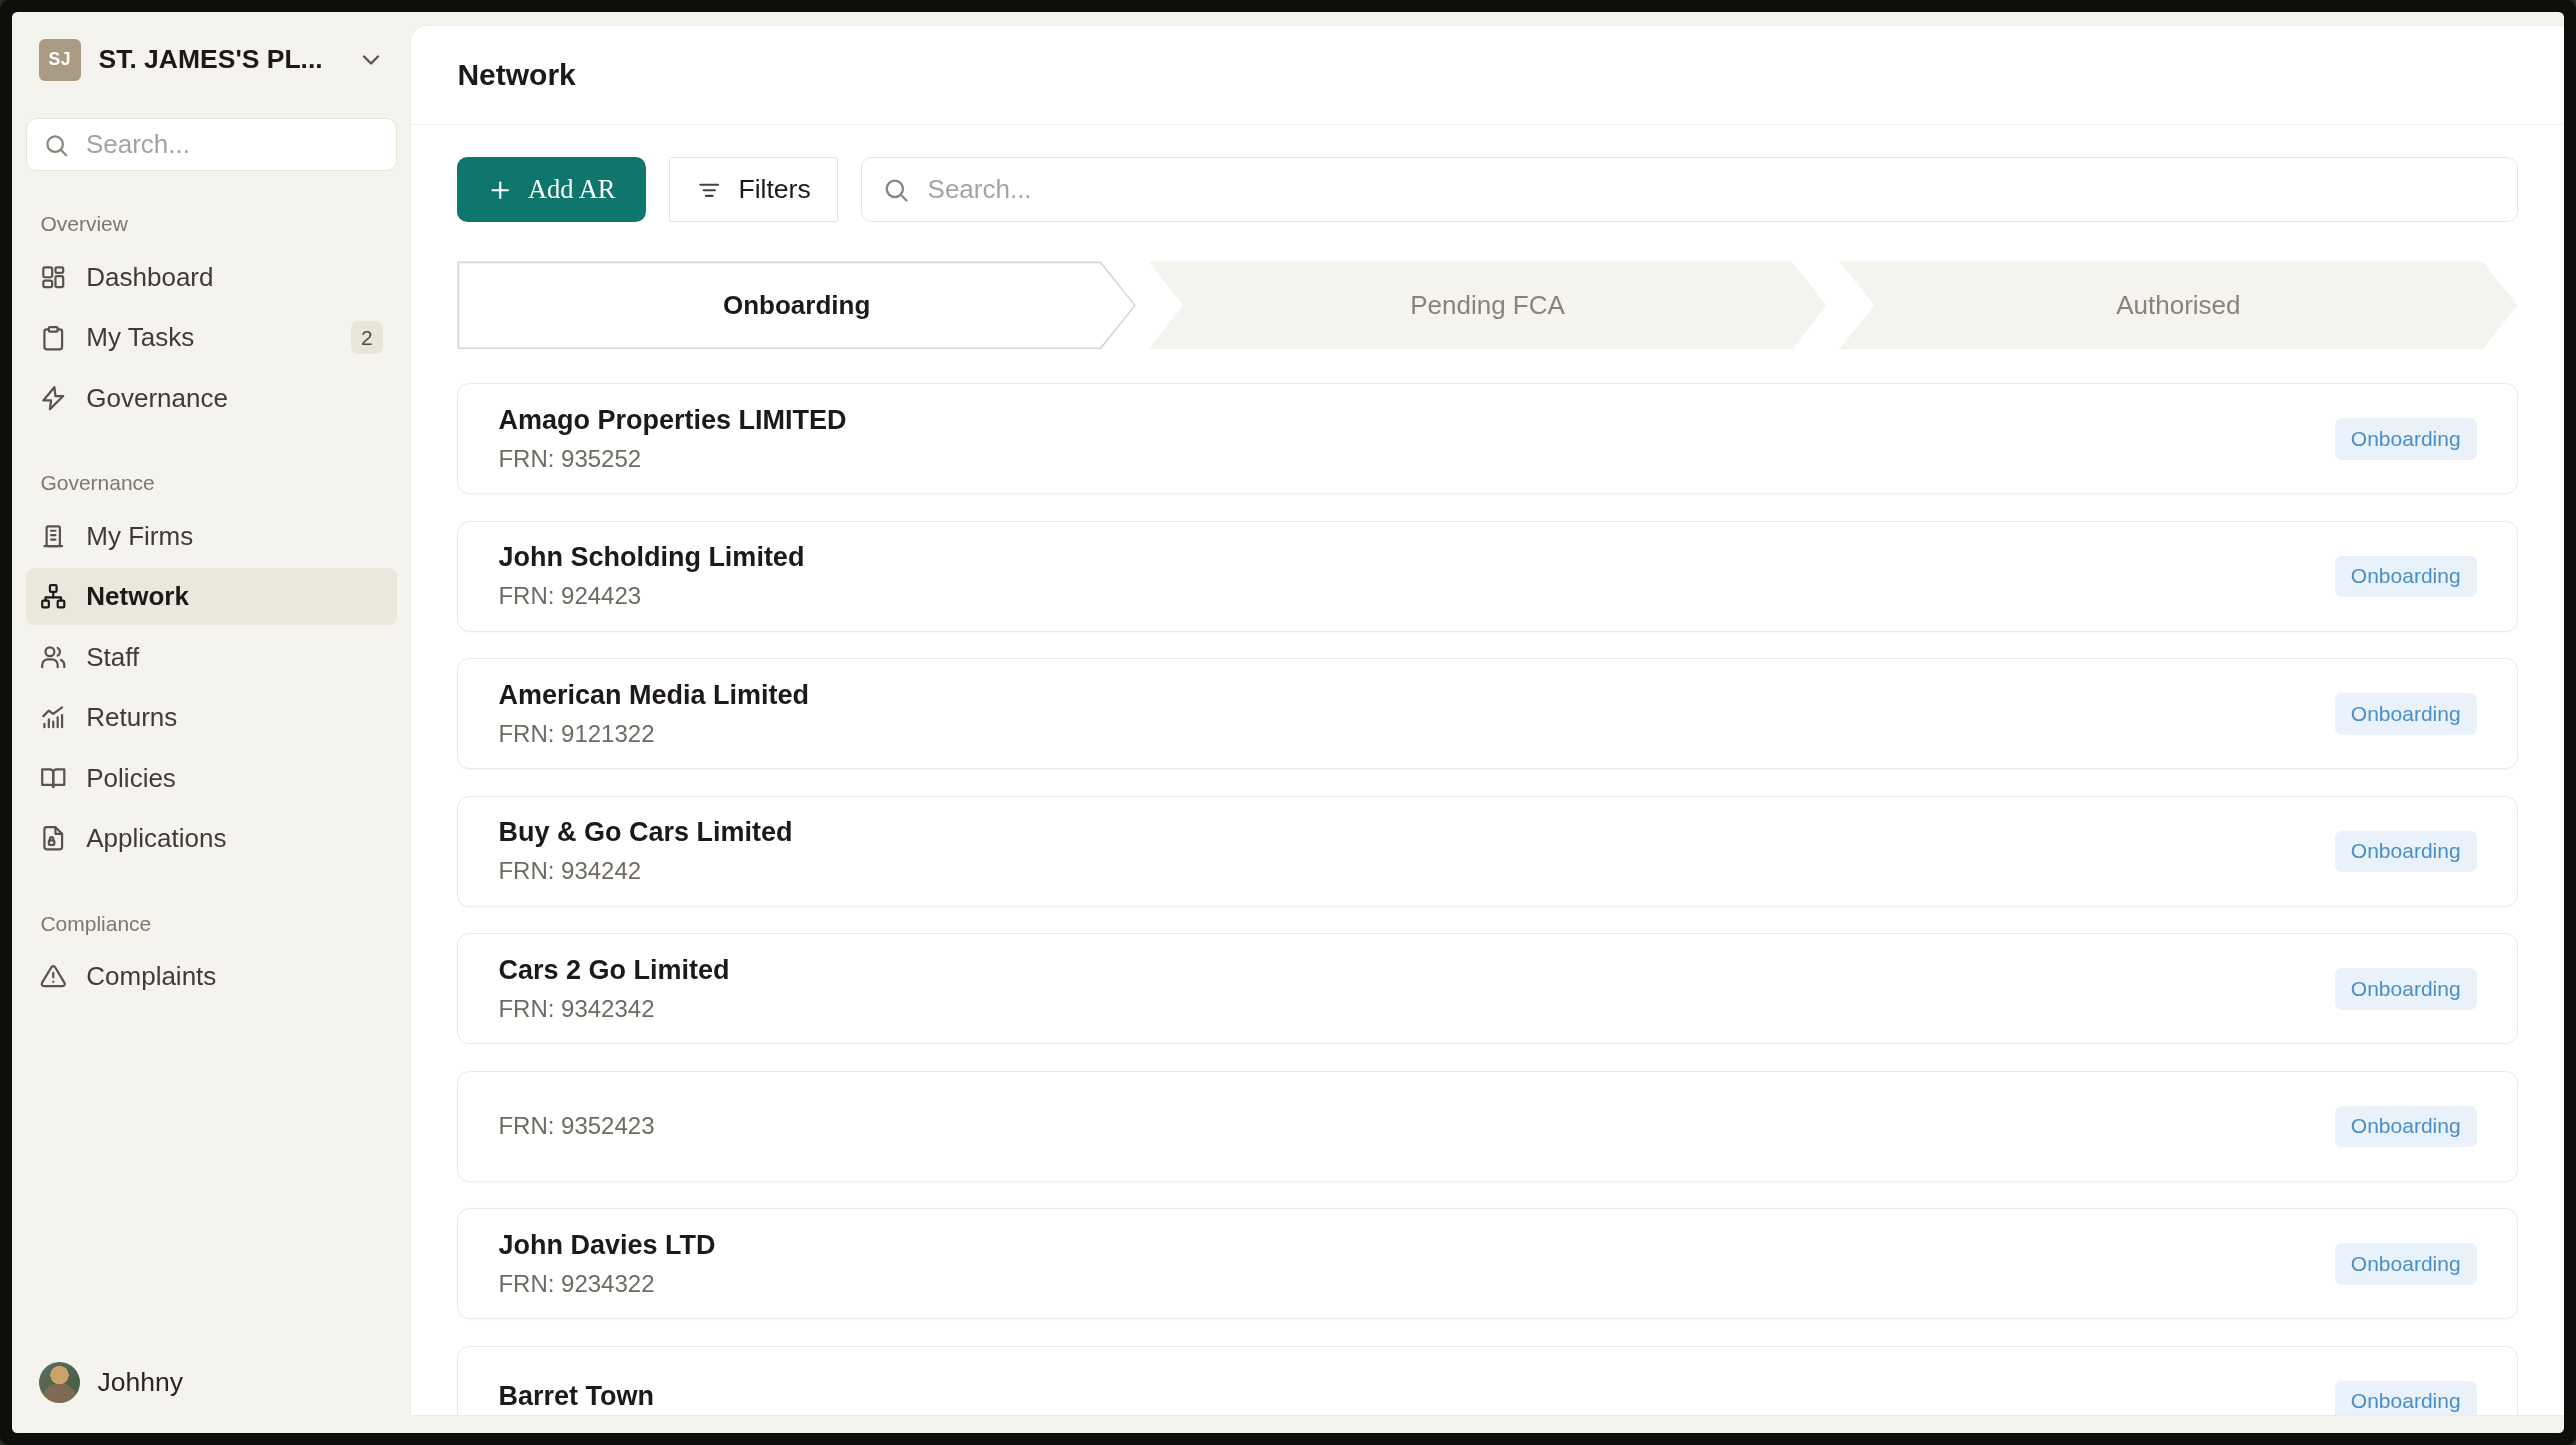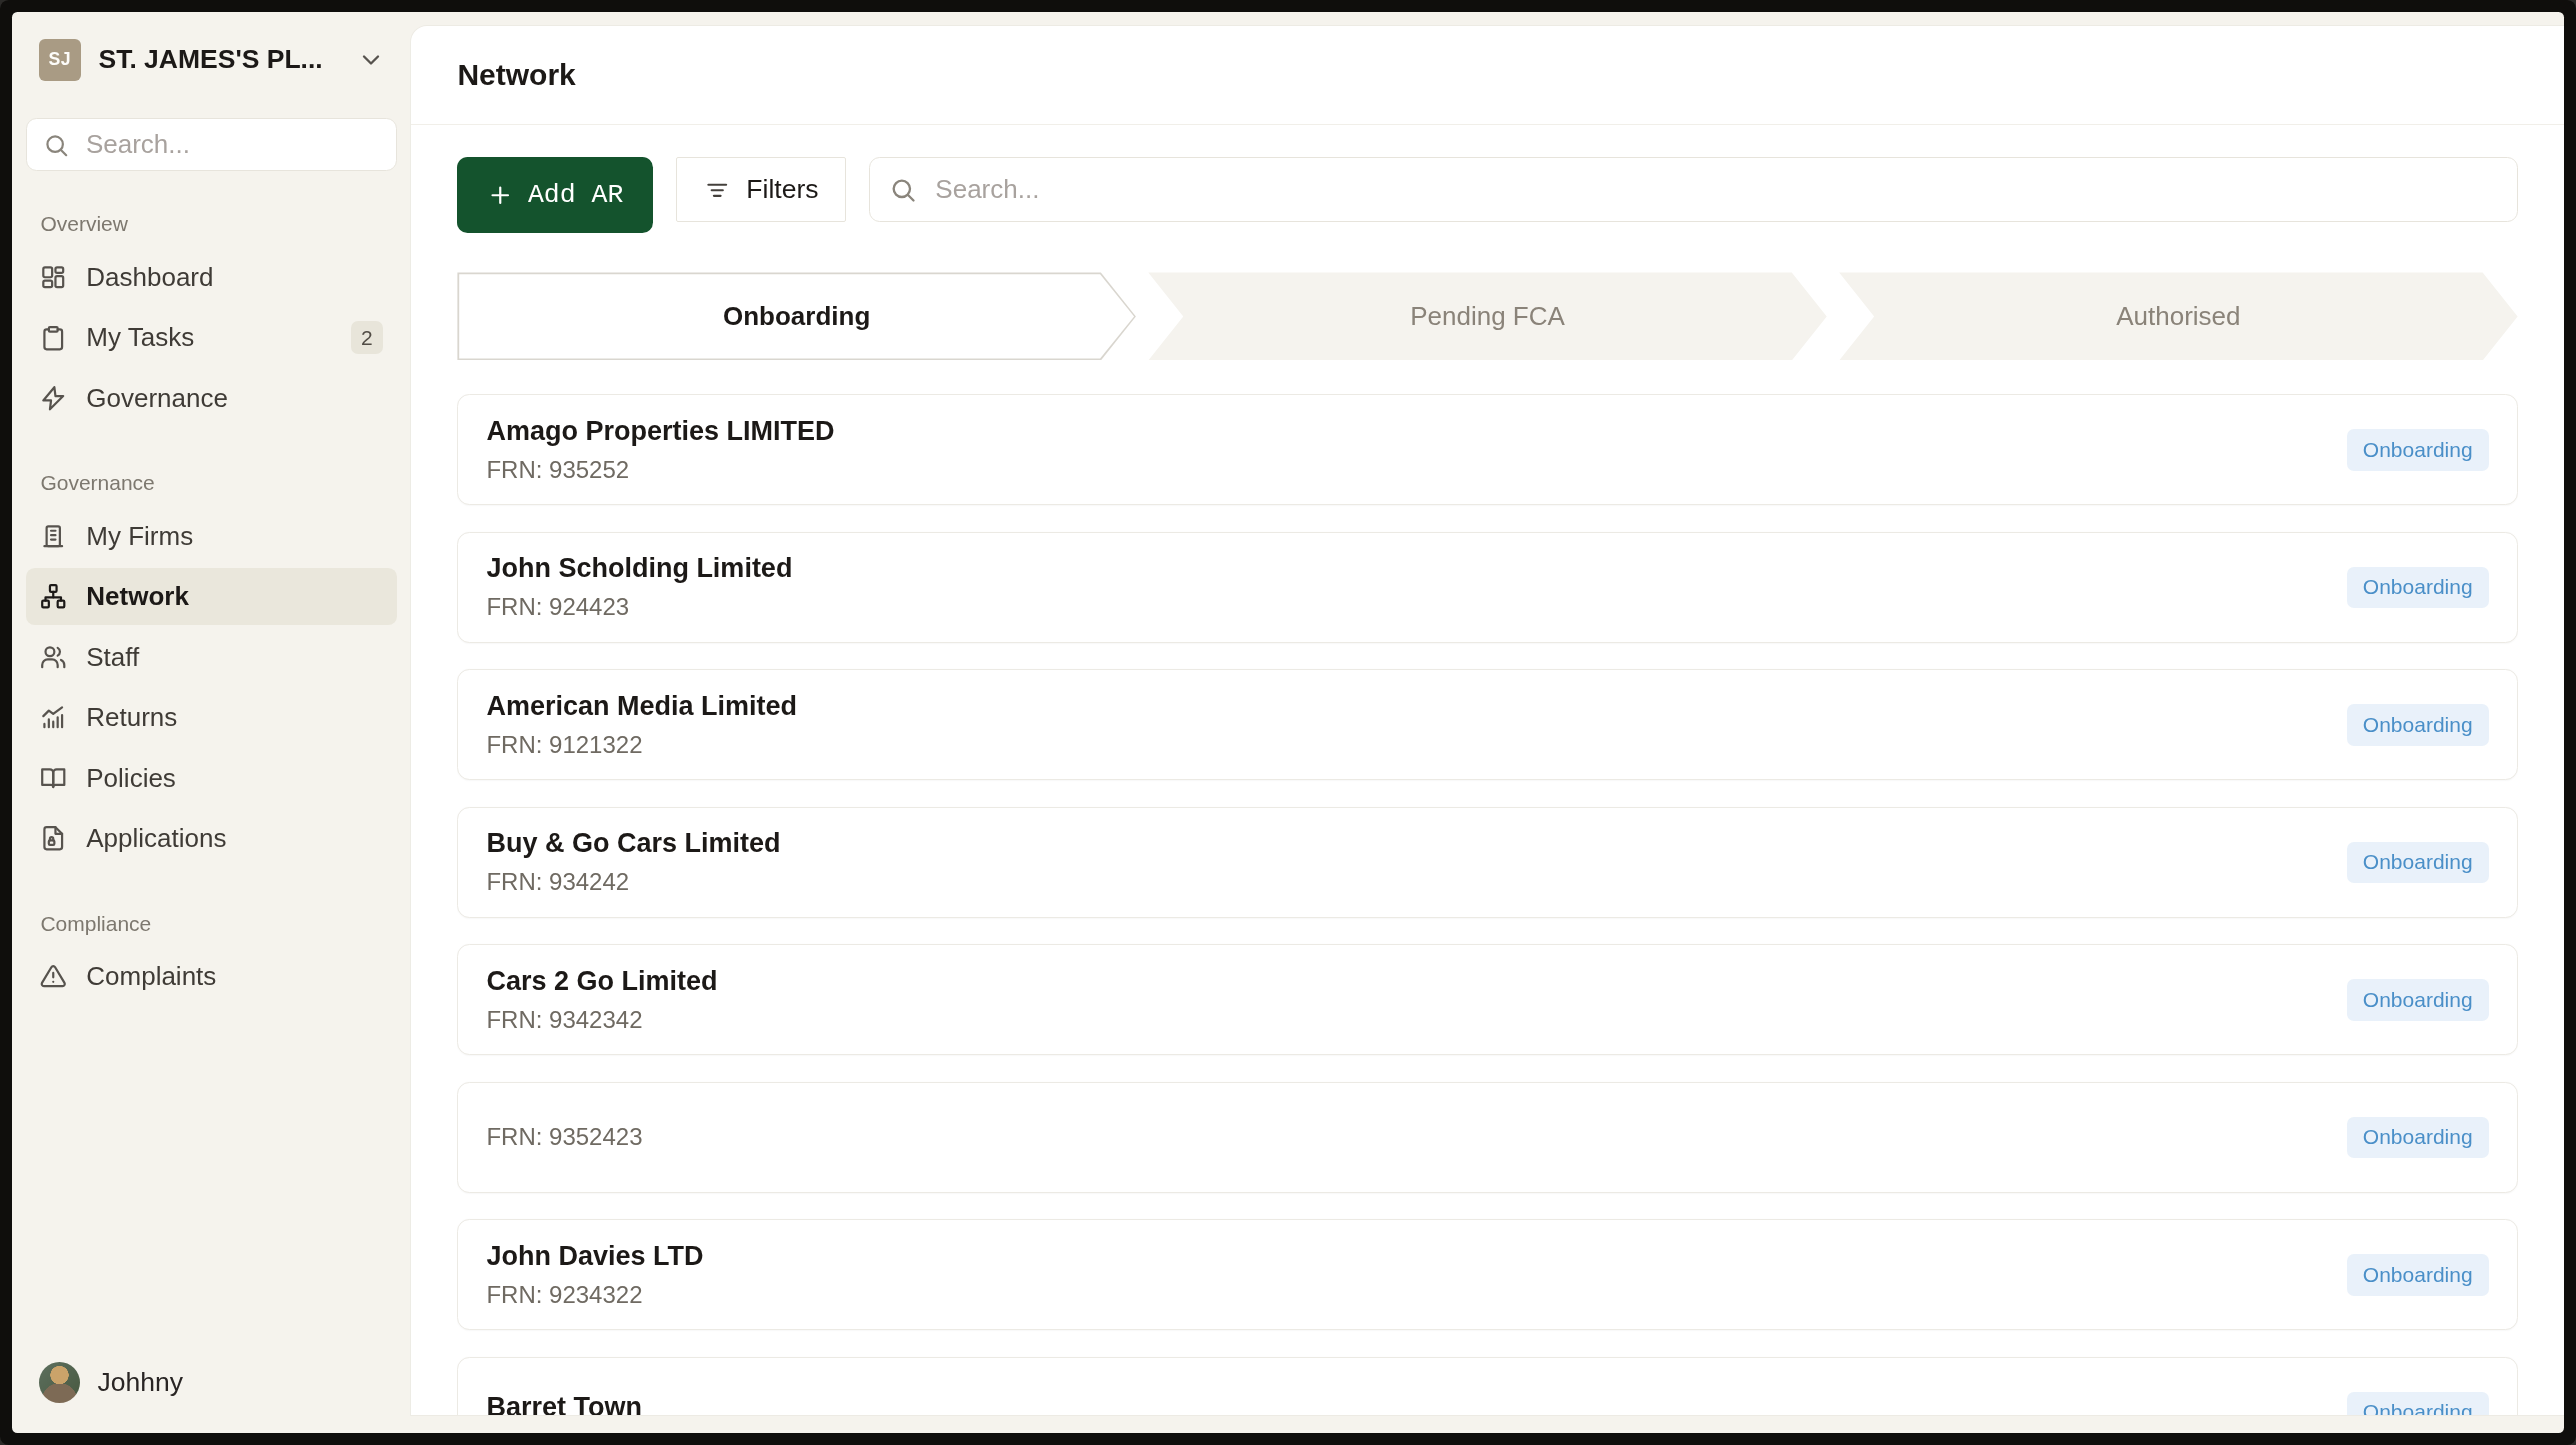--- a/index.html
+++ b/index.html
@@ -31,41 +31,41 @@
     radial-gradient(circle at 50% 95%, #7d6a55 0 40%, transparent 41%),
     linear-gradient(135deg,#5d6f5e,#47583f);}
   .user-name{font-size:26.5px;color:#292524;}
 
   
   .content{flex:1;position:relative;padding:14px 0 17.7px 0;display:flex;}
   .panel{flex:1;background:#ffffff;border-radius:16px 0 0 0;overflow:hidden;display:flex;flex-direction:column;box-shadow:0 0 0 0.9px #edebe4;}
   .panel-header{height:99px;flex:0 0 99px;display:flex;align-items:center;padding:0 46px;border-bottom:1.8px solid #f1efe9;}
   .page-title{font-size:30px;font-weight:700;color:#1c1917;}
   .toolbar{display:flex;gap:23px;margin:32px 46px 0 46px;}
-  .btn-add{height:76px;background:#14532d;color:#ffffff;border:none;border-radius:10.6px;display:flex;align-items:center;gap:14px;padding:0 30px;font-size:26.5px;font-family:Liberation Mono, monospace;cursor:pointer;}
+  .btn-add{height:65px;background:#0f766e;color:#ffffff;border:none;border-radius:10.6px;display:flex;align-items:center;gap:14px;padding:0 30px;font-size:26.5px;font-family:Liberation Serif, serif;cursor:pointer;}
   .btn-add .icn{color:#ffffff;}
   .btn-filters{height:65px;background:#ffffff;color:#1c1917;border:1.8px solid #e7e4dc;border-radius:2px;display:flex;align-items:center;gap:16px;padding:0 26.5px;font-size:26.5px;font-family:"Liberation Sans",sans-serif;cursor:pointer;}
   .main-search{flex:1;height:65px;background:#ffffff;border:1.8px solid #e7e4dc;border-radius:10.6px;display:flex;align-items:center;gap:16px;padding:0 19.4px;}
   .main-search input{border:none;outline:none;background:transparent;font-size:26px;color:#1c1917;width:100%;font-family:"Liberation Sans",sans-serif;}
   .main-search input::placeholder{color:#a8a29e;}
 
   .steps{display:flex;gap:12.4px;margin:39px 46px 0 46px;height:88px;}
   .step{flex:1;position:relative;cursor:pointer;}
   .step .shape{position:absolute;inset:0;}
   .step .shape-inner{position:absolute;inset:0;display:flex;align-items:center;justify-content:center;font-size:26px;}
   .clip-first{clip-path:polygon(0 0,calc(100% - 35px) 0,100% 50%,calc(100% - 35px) 100%,0 100%);}
   .clip-mid{clip-path:polygon(0 0,calc(100% - 35px) 0,100% 50%,calc(100% - 35px) 100%,0 100%,35px 50%);}
   .step.active .shape{background:#d9d6cf;}
   .step.active .shape-inner{background:#ffffff;inset:1.8px;color:#1c1917;font-weight:600;}
   .step.active .shape-inner.clip-first{clip-path:polygon(0 0,calc(100% - 34px) 0,100% 50%,calc(100% - 34px) 100%,0 100%);}
   .step:not(.active) .shape{background:#f5f3ee;}
   .step:not(.active) .shape-inner{color:#8a8379;}
 
   .firm-list{flex:1;overflow:hidden;margin:34px 46px 0 46px;}
-  .firm-card{height:111px;border:1.8px solid #eceae4;border-radius:12.4px;background:#ffffff;display:flex;align-items:center;padding:0 28px;margin-bottom:26.5px;cursor:pointer;box-shadow:0 0.9px 1.8px rgba(28,25,23,.03);}
+  .firm-card{height:111px;border:1.8px solid #eceae4;border-radius:12.4px;background:#ffffff;display:flex;align-items:center;padding:0 40px;margin-bottom:26.5px;cursor:pointer;box-shadow:0 0.9px 1.8px rgba(28,25,23,.03);}
   .firm-info{flex:1;display:flex;flex-direction:column;gap:8.8px;}
   .firm-name{font-size:27px;font-weight:600;color:#1c1917;}
   .firm-frn{font-size:24px;color:#6f6a62;}
   .status-badge{background:#e9f1fa;color:#4a8fc8;font-size:21px;font-weight:500;padding:8.8px 16px;border-radius:7px;}
   svg{display:block;}
 </style>
 </head>
 <body>
 
 <div class="stage">

